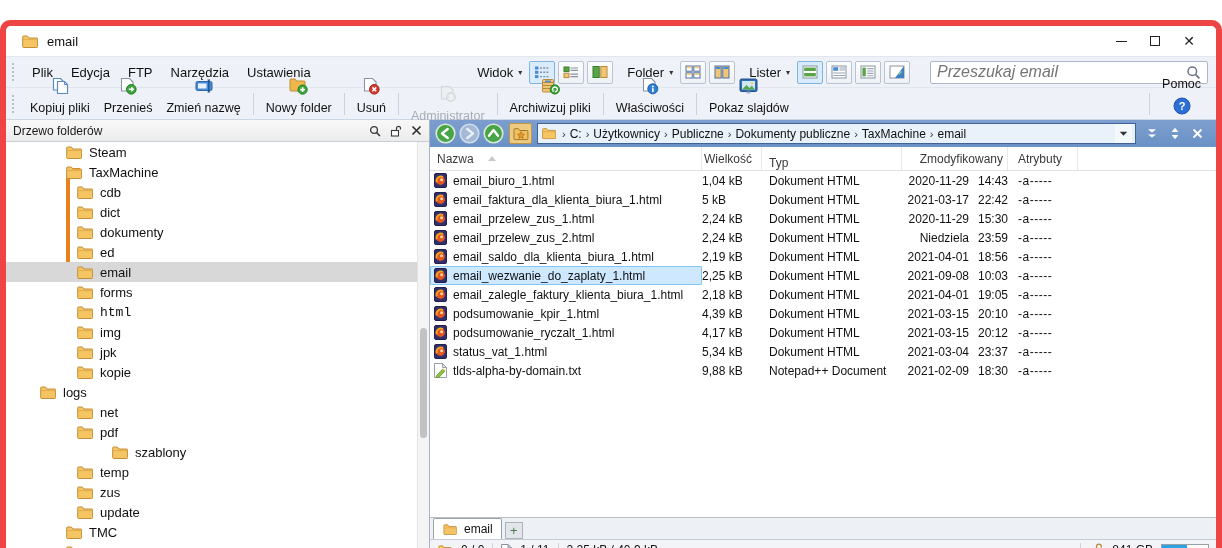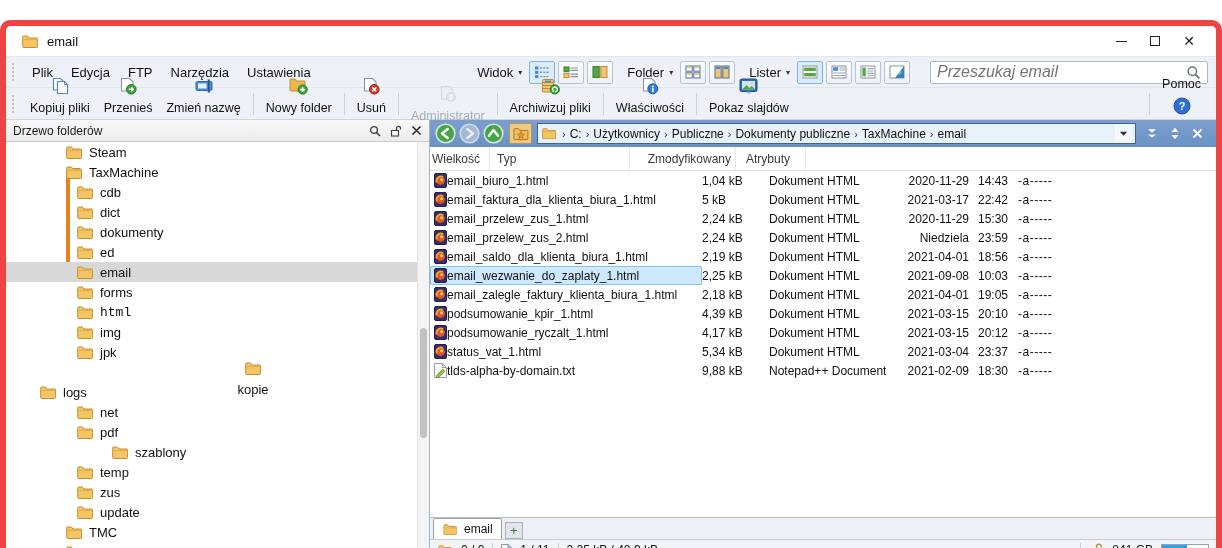--- a/index.html
+++ b/index.html
@@ -61,28 +61,28 @@
   .crumb-field { flex:1; height:21px; background:#e9f1fa; border:1px solid #3e6396; display:flex; align-items:center; padding:0 3px; gap:1px; font-size:12px; color:#111; overflow:hidden; }
   .crumb-chev { font-size:11px; color:#333; margin:0 4px; }
   .crumb { white-space:nowrap; }
   .crumb-dd { margin-left:auto; width:17px; height:19px; background:#f3f8fd; display:flex; align-items:center; justify-content:center; flex:0 0 auto; }
   .pb-icons { display:flex; align-items:center; gap:11px; margin:0 8px 0 7px; }
 
   .cols-header { height:24px; background:#fff; border-bottom:1px solid #e2e2e2; display:flex; align-items:stretch; font-size:12px; color:#3a3a3a; flex:0 0 auto; }
   .hcell { display:flex; align-items:center; border-right:1px solid #e8e8e8; }
   .hc-name { width:272px; padding-left:7px; gap:14px; }
   .hc-size { width:60px; justify-content:flex-end; padding-right:9px; }
-  .hc-type { width:140px; padding-left:7px; }
+  .hc-type { width:140px; padding-left:7px;align-items:flex-end; }
   .hc-mod  { width:106px; justify-content:flex-end; padding-right:4px; }
   .hc-attr { width:70px; padding-left:10px; }
   .sort-tri { width:0; height:0; border-left:4px solid transparent; border-right:4px solid transparent; border-bottom:5px solid #c9c9c9; }
 
   .rows-area { flex:1; background:#fff; overflow:hidden; }
   .frow { height:19px; display:flex; align-items:center; font-size:12px; color:#111; }
-  .fc-name { width:272px; display:flex; align-items:center; gap:0; padding:0 4px 0 3px; height:19px; border:1px solid transparent; border-radius:1px; overflow:hidden; white-space:nowrap; }
+  .fc-name { width:272px; display:flex; align-items:center; gap:6px; padding:0 4px 0 3px; height:19px; border:1px solid transparent; border-radius:1px; overflow:hidden; white-space:nowrap; }
   .frow.selected .fc-name { background:#cde8ff; border-color:#86c5ef; }
   .fc-size { width:60px; text-align:left; padding-right:9px; }
   .fc-type { width:140px; padding-left:7px; white-space:nowrap; }
   .fc-mod  { width:106px; display:flex; justify-content:flex-end; gap:7px; }
   .fc-mod .mtime { width:32px; text-align:right; }
   .fc-attr { width:70px; padding-left:10px; letter-spacing:.5px; }
 
   .tabbar { height:22px; background:#edf0f4; border-top:1px solid #bac0c8; display:flex; align-items:flex-end; padding-left:3px; flex:0 0 auto; }
   .tab { height:21px; background:#fff; border:1px solid #9aa2ac; border-bottom:none; border-radius:2px 2px 0 0; display:flex; align-items:center; gap:6px; padding:0 8px; font-size:12px; color:#111; }
   .tab-plus { width:18px; height:17px; margin-left:3px; background:#e2e6ea; border:1px solid #aab2bc; display:flex; align-items:center; justify-content:center; font-size:13px; color:#4a7a4a; margin-bottom:0; }
@@ -495,21 +495,21 @@
               </div>
               <div class="tree-row" style="padding-left: 71px;">
                 <span class="icon-slot">
                   <svg width="16" height="13" viewBox="0 0 16 13">
                     <path d="M.7 3.2 V1.9 a.9.9 0 0 1 .9-.9 h3.8 l1.5 2 h8 a.7.7 0 0 1 .7.7 v7.9 a.9.9 0 0 1-.9.9 H1.6 a.9.9 0 0 1-.9-.9z" fill="#f5c564" stroke="#c18f38" stroke-width="1"></path>
                     <path d="M.7 4.6 h14.9" stroke="#e3ac4b" stroke-width="1"></path>
                   </svg>
                 </span>
                 <span>jpk</span>
               </div>
-              <div class="tree-row" style="padding-left: 71px; flex-direction: column;">
+              <div class="tree-row" style="padding-left: 71px;">
                 <span class="icon-slot">
                   <svg width="16" height="13" viewBox="0 0 16 13">
                     <path d="M.7 3.2 V1.9 a.9.9 0 0 1 .9-.9 h3.8 l1.5 2 h8 a.7.7 0 0 1 .7.7 v7.9 a.9.9 0 0 1-.9.9 H1.6 a.9.9 0 0 1-.9-.9z" fill="#f5c564" stroke="#c18f38" stroke-width="1"></path>
                     <path d="M.7 4.6 h14.9" stroke="#e3ac4b" stroke-width="1"></path>
                   </svg>
                 </span>
                 <span>kopie</span>
               </div>
               <div class="tree-row" style="padding-left: 34px;">
                 <span class="icon-slot">
@@ -678,20 +678,24 @@
               </span>
             <span class="icon-slot">
                 <svg width="11" height="11" viewBox="0 0 11 11">
                   <path d="M1.5 1.5 l8 8 m0-8 -8 8" stroke="#fff" stroke-width="1.8"></path>
                 </svg>
               </span>
           </span>
         </div>
 
         <div class="cols-header">
+          <span class="hcell hc-name">
+            <span>Nazwa</span>
+            <span class="sort-tri"></span>
+          </span>
           <span class="hcell hc-size">
               <span>Wielkość</span>
             </span>
           <span class="hcell hc-type">
               <span>Typ</span>
             </span>
           <span class="hcell hc-mod">
               <span>Zmodyfikowany</span>
             </span>
           <span class="hcell hc-attr">

